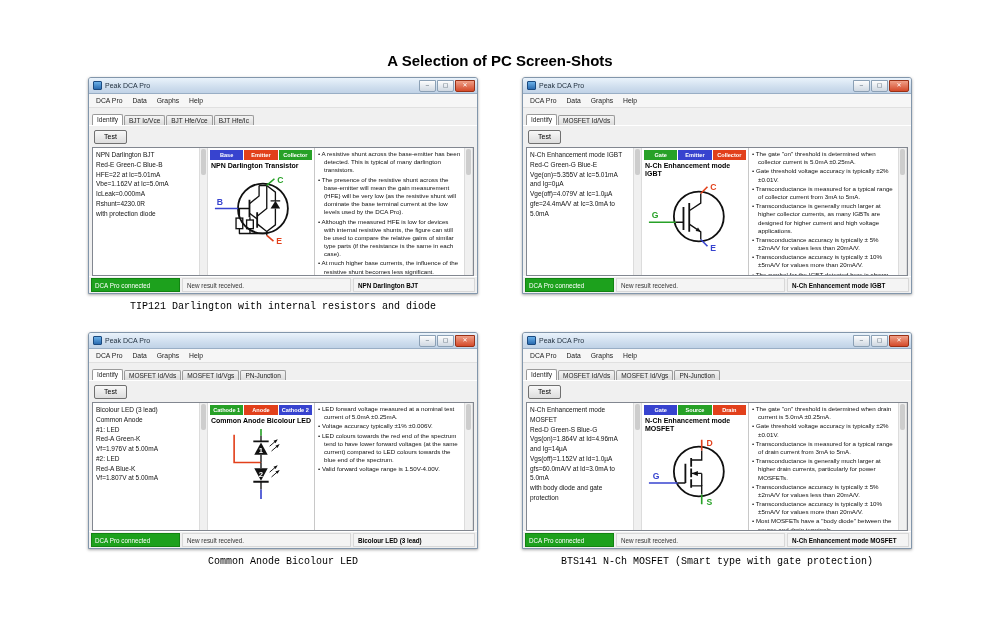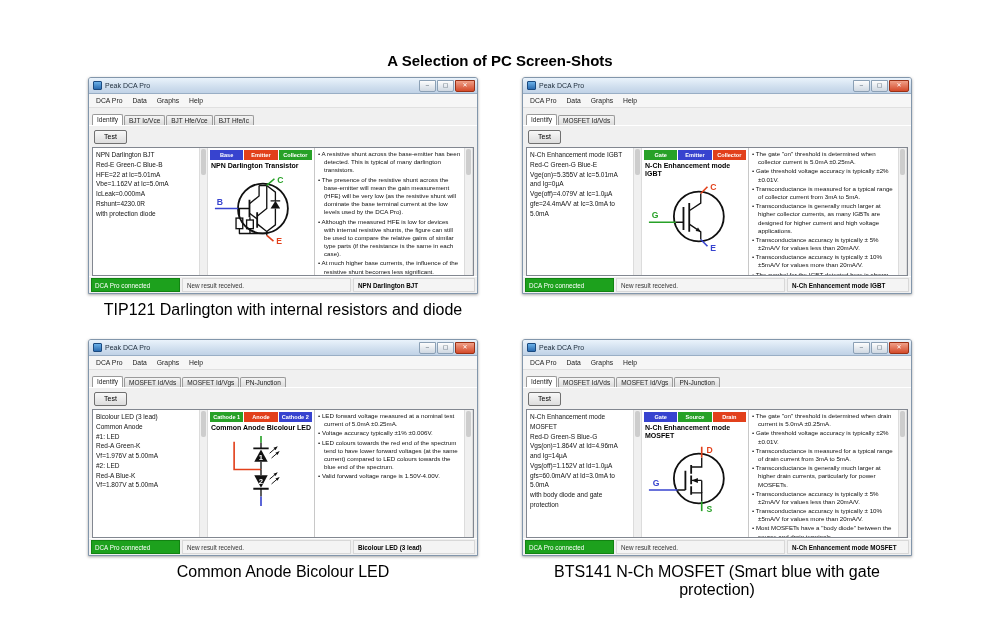--- a/index.html
+++ b/index.html
@@ -50,21 +50,21 @@
   .panel.notes { flex:1; padding:2px 3px; font-size:6.2px; line-height:1.32; color:#111; overflow:hidden; }
   .note { padding-left:6px; text-indent:-6px; margin-bottom:1px; }
   .note::before { content:"• "; }
 
   .statusbar { flex:0 0 14px; background:#f0f0f0; border-top:1px solid #fff; display:flex; align-items:stretch;
                padding:1px 2px; gap:2px; font-size:6.3px; }
   .status-connected { flex:0 0 84px; background:#1da11d; color:#fff; display:flex; align-items:center; padding-left:3px; border:1px solid #128312; }
   .status-msg { flex:1; display:flex; align-items:center; padding-left:4px; border:1px solid #d8d8d8; background:#f4f4f4; color:#333; }
   .status-comp { flex:0 0 116px; display:flex; align-items:center; padding-left:4px; border:1px solid #d8d8d8; background:#f4f4f4; font-weight:bold; color:#000; }
 
-  .caption { text-align:center; font-size:16px; color:#000; margin-top:7px; }
+  .caption { text-align:center; font-size:10px; color:#000; margin-top:7px;font-family:Liberation Mono, monospace; }
 </style>
 </head>
 <body>
 
 <div class="page">
   <div class="heading">A Selection of PC Screen-Shots</div>
   <div class="grid">
 
     <div class="cell">
       <div class="window">
@@ -426,17 +426,17 @@
           <div class="vscroll">
               <div class="thumb"></div>
             </div>
         </div>
         <div class="statusbar">
           <span class="status-connected">DCA Pro connected</span>
           <span class="status-msg">New result received.</span>
           <span class="status-comp">N-Ch Enhancement mode MOSFET</span>
         </div>
       </div>
-      <div class="caption">BTS141 N-Ch MOSFET (Smart blue with gate protection)</div>
+      <div class="caption">BTS141 N-Ch MOSFET (Smart type with gate protection)</div>
     </div>
 
   </div>
 </div>
 
 </body></html>

